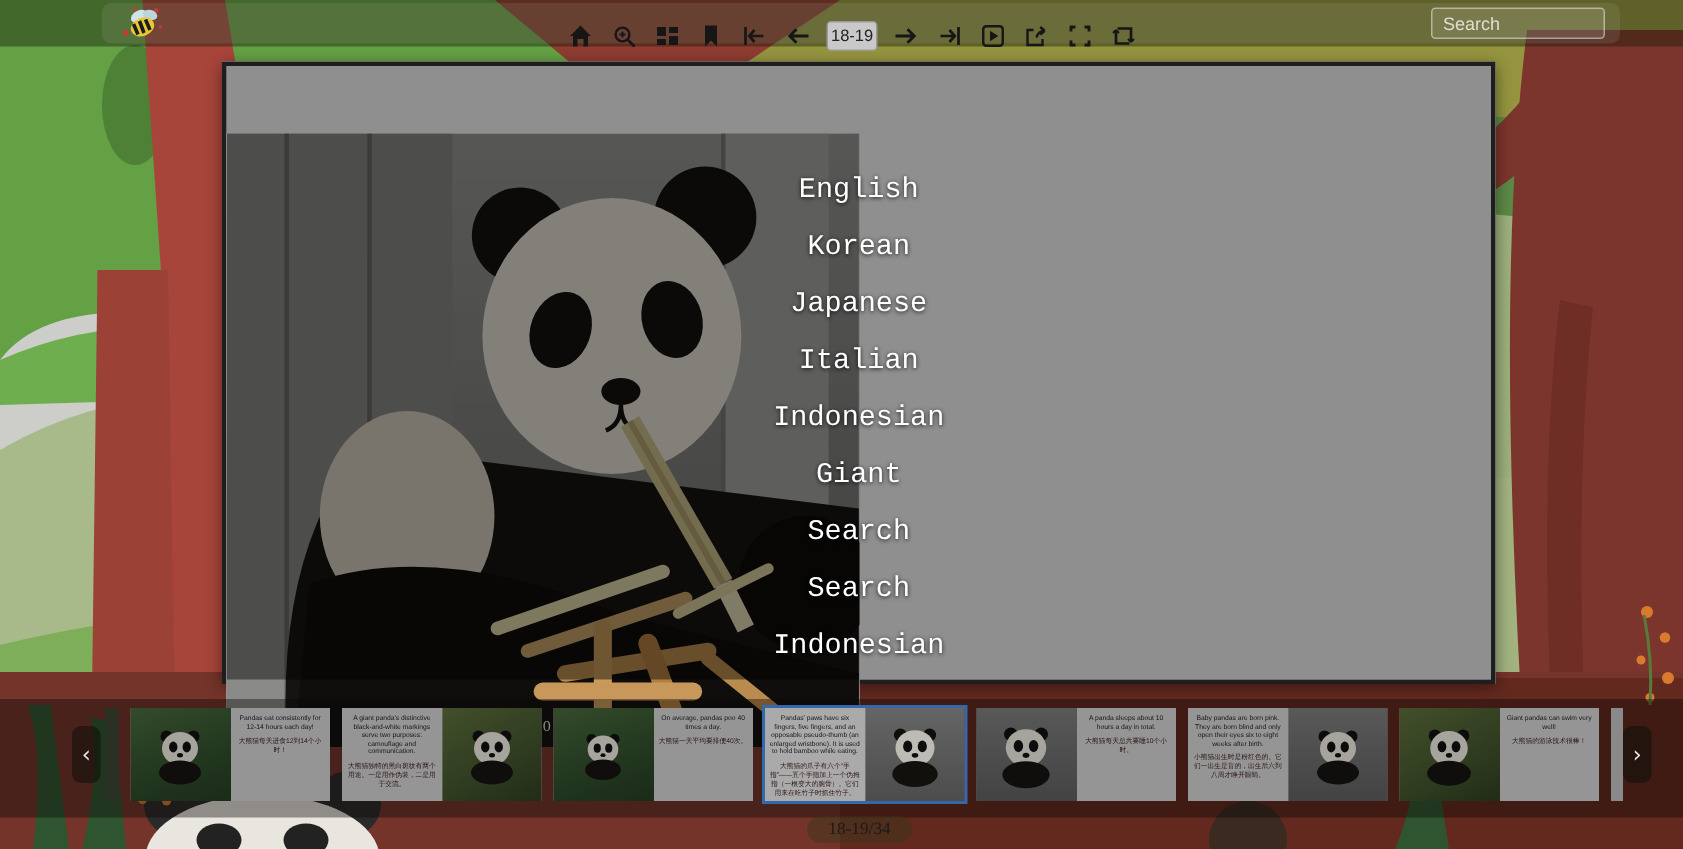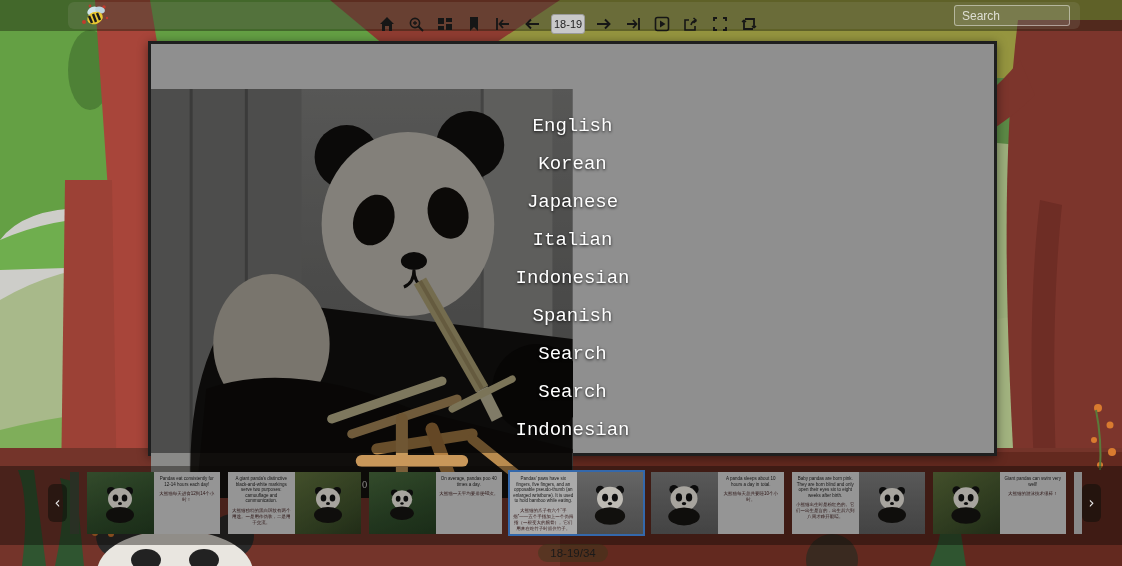--- a/index.html
+++ b/index.html
@@ -73,21 +73,21 @@
   .sliver { height:62px; flex:none; filter:brightness(0.7); cursor:pointer; }
   .thumb-nav { position:absolute; top:484px; width:19px; height:38px; border-radius:6px;
     background:rgba(15,15,10,0.55); color:#e8e8e8; display:flex; align-items:center; justify-content:center;
     font-size:15px; z-index:22; cursor:pointer; font-family:"DejaVu Sans",sans-serif; }
   .nav-left { left:48px; }
   .nav-right { left:1082px; }
 
   
   .pager-pill { position:absolute; left:538px; top:544px; width:70px; height:18px; border-radius:9px;
     background:rgba(55,55,25,0.45); display:flex; align-items:center; justify-content:center; z-index:25; }
-  .pager-label { font-size:11.5px; color:#1a1a1a; font-family:Liberation Sans, sans-serif; }
+  .pager-label { font-size:11.5px; color:#1a1a1a; font-family:Liberation Serif, serif; }
 </style>
 </head>
 <body>
 
 <svg id="scene" width="1122" height="566" viewBox="0 0 1122 566">
   <rect width="1122" height="566" fill="#9db07c"></rect>
   <rect x="0" y="160" width="260" height="150" fill="#cdcdc9"></rect>
   <rect x="1015" y="185" width="107" height="140" fill="#c9c9c5"></rect>
   <path d="M0,300 Q120,230 260,300 L260,470 L0,470 Z" fill="#a8b98a"></path>
   <path d="M990,320 L1122,300 L1122,470 L990,470 Z" fill="#a2b37f"></path>
@@ -289,21 +289,21 @@
     </div>
   </div>
 
   <div class="book-overlay">
     <div class="lang-menu">
       <div class="lang-item">English</div>
       <div class="lang-item">Korean</div>
       <div class="lang-item">Japanese</div>
       <div class="lang-item">Italian</div>
       <div class="lang-item">Indonesian</div>
-      <div class="lang-item">Spanish</div>
+      <div class="lang-item">Giant</div>
       <div class="lang-item">Search</div>
       <div class="lang-item">Search</div>
       <div class="lang-item">Indonesian</div>
     </div>
   </div>
 </div>
 
 <div class="thumb-strip"></div>
 
 <svg width="0" height="0" style="position:absolute">

